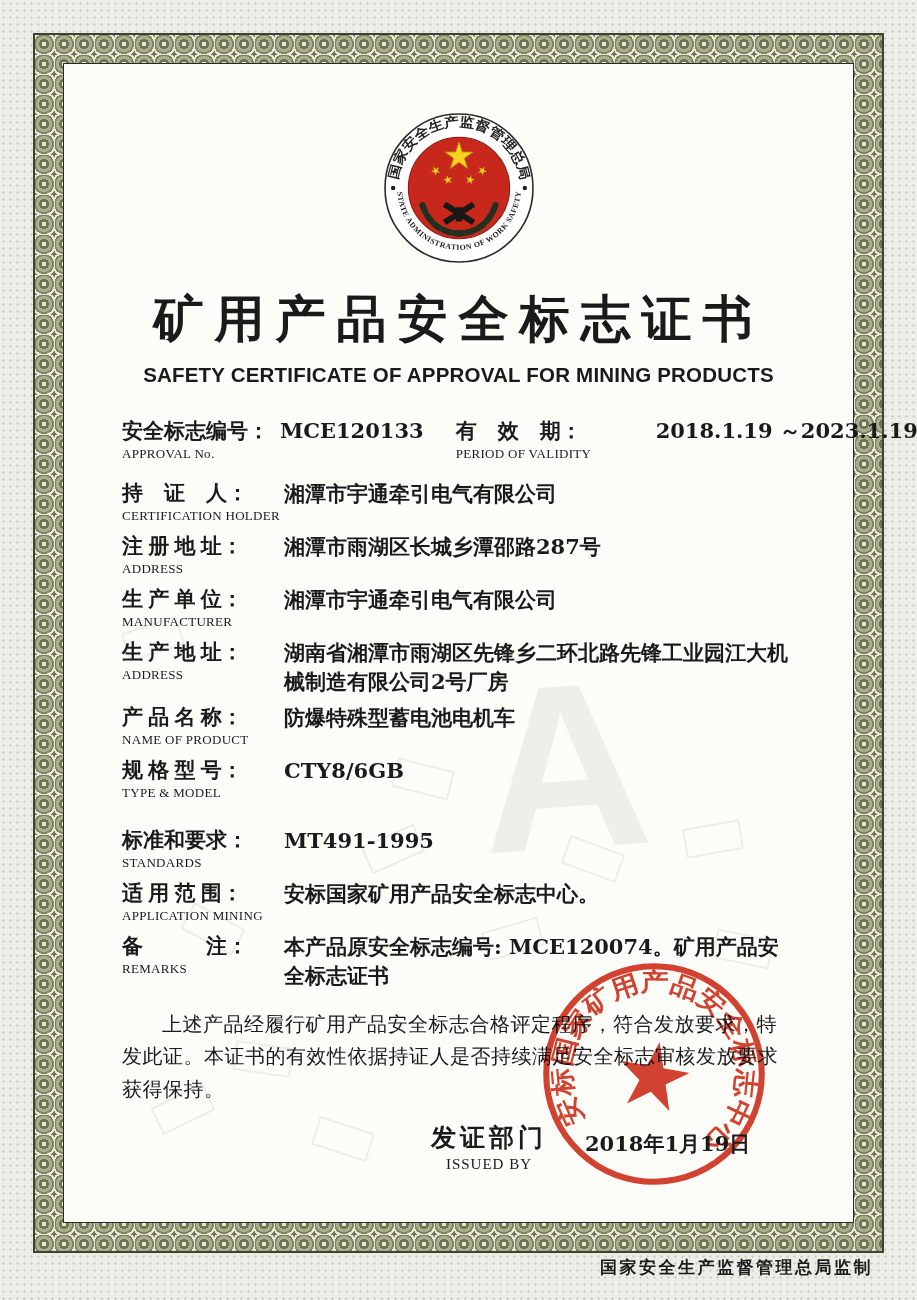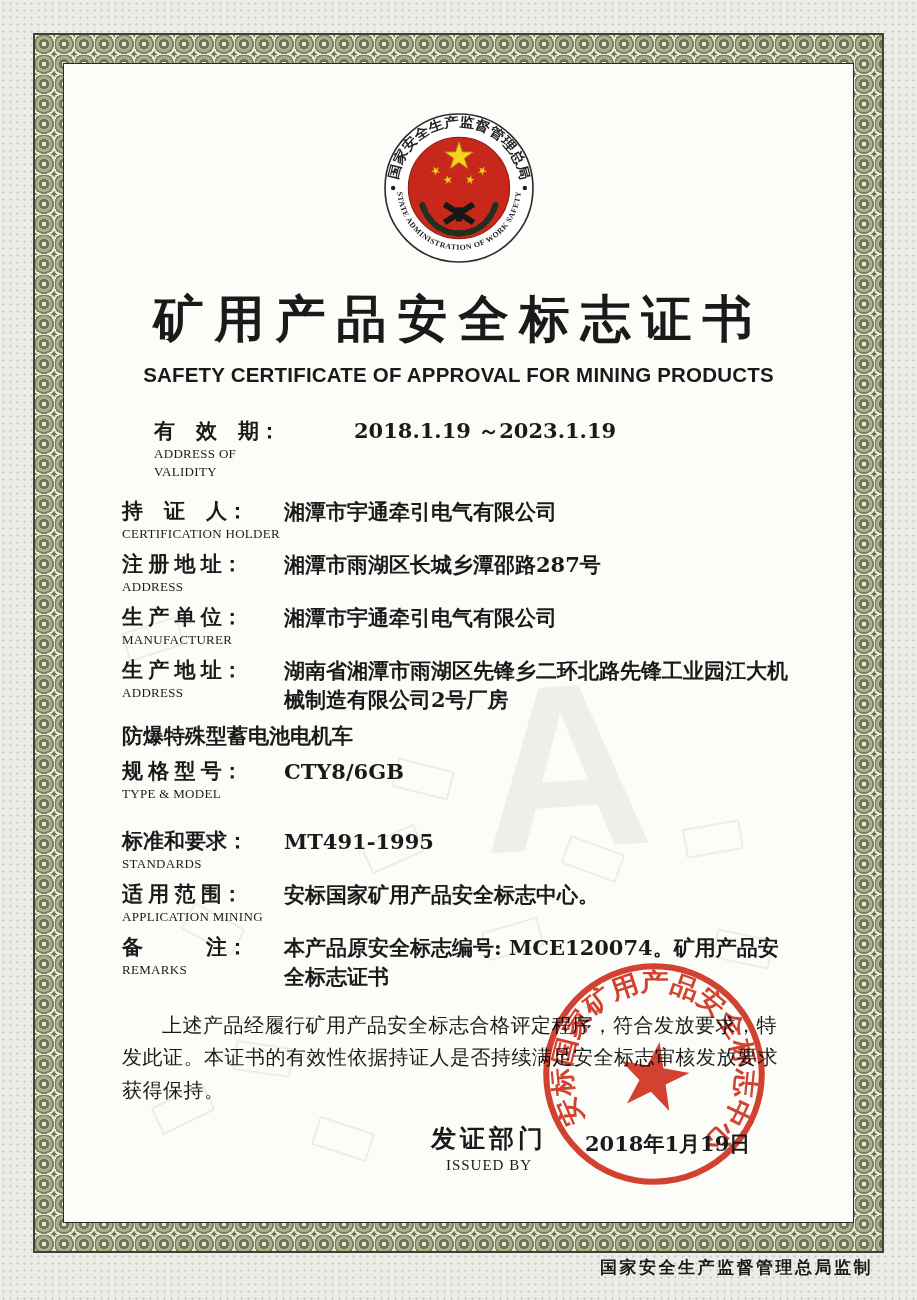--- a/index.html
+++ b/index.html
@@ -163,24 +163,31 @@
             <rect x="-17" y="-3" width="34" height="6" transform="translate(75,100) rotate(-32)"></rect>
             <rect x="-3" y="-2" width="6" height="14" transform="translate(75,96)"></rect>
           </g>
         </svg>
       </div>
 
       <div class="title-zh">矿用产品安全标志证书</div>
       <div class="title-en">SAFETY CERTIFICATE OF APPROVAL FOR MINING PRODUCTS</div>
 
       <div class="hdr-row">
+        <div class="hdr-g1">
+          <div class="lblblock">
+            <div class="lbl-zh">安全标志编号：</div>
+            <div class="lbl-en">APPROVAL No.</div>
+          </div>
+          <div class="hdr-val">MCE120133</div>
+        </div>
         <div class="hdr-g2">
           <div class="lblblock">
             <div class="lbl-zh">有　效　期：</div>
-            <div class="lbl-en">ADDRESS OF VALIDITY</div>
+            <div class="lbl-en">PERIOD OF VALIDITY</div>
           </div>
           <div class="hdr-val">2018.1.19 ～2023.1.19</div>
         </div>
       </div>
 
       <div class="fields">
         <div class="frow">
           <div class="lblblock">
             <div class="lbl-zh">持　证　人：</div>
             <div class="lbl-en">CERTIFICATION HOLDER</div>
@@ -202,20 +209,24 @@
           <div class="fval">湘潭市宇通牵引电气有限公司</div>
         </div>
         <div class="frow">
           <div class="lblblock">
             <div class="lbl-zh">生 产 地 址：</div>
             <div class="lbl-en">ADDRESS</div>
           </div>
           <div class="fval">湖南省湘潭市雨湖区先锋乡二环北路先锋工业园江大机械制造有限公司2号厂房</div>
         </div>
         <div class="frow">
+          <div class="lblblock">
+            <div class="lbl-zh">产 品 名 称：</div>
+            <div class="lbl-en">NAME OF PRODUCT</div>
+          </div>
           <div class="fval">防爆特殊型蓄电池电机车</div>
         </div>
         <div class="frow">
           <div class="lblblock">
             <div class="lbl-zh">规 格 型 号：</div>
             <div class="lbl-en">TYPE &amp; MODEL</div>
           </div>
           <div class="fval">CTY8/6GB</div>
         </div>
         <div class="frow gap-top">

